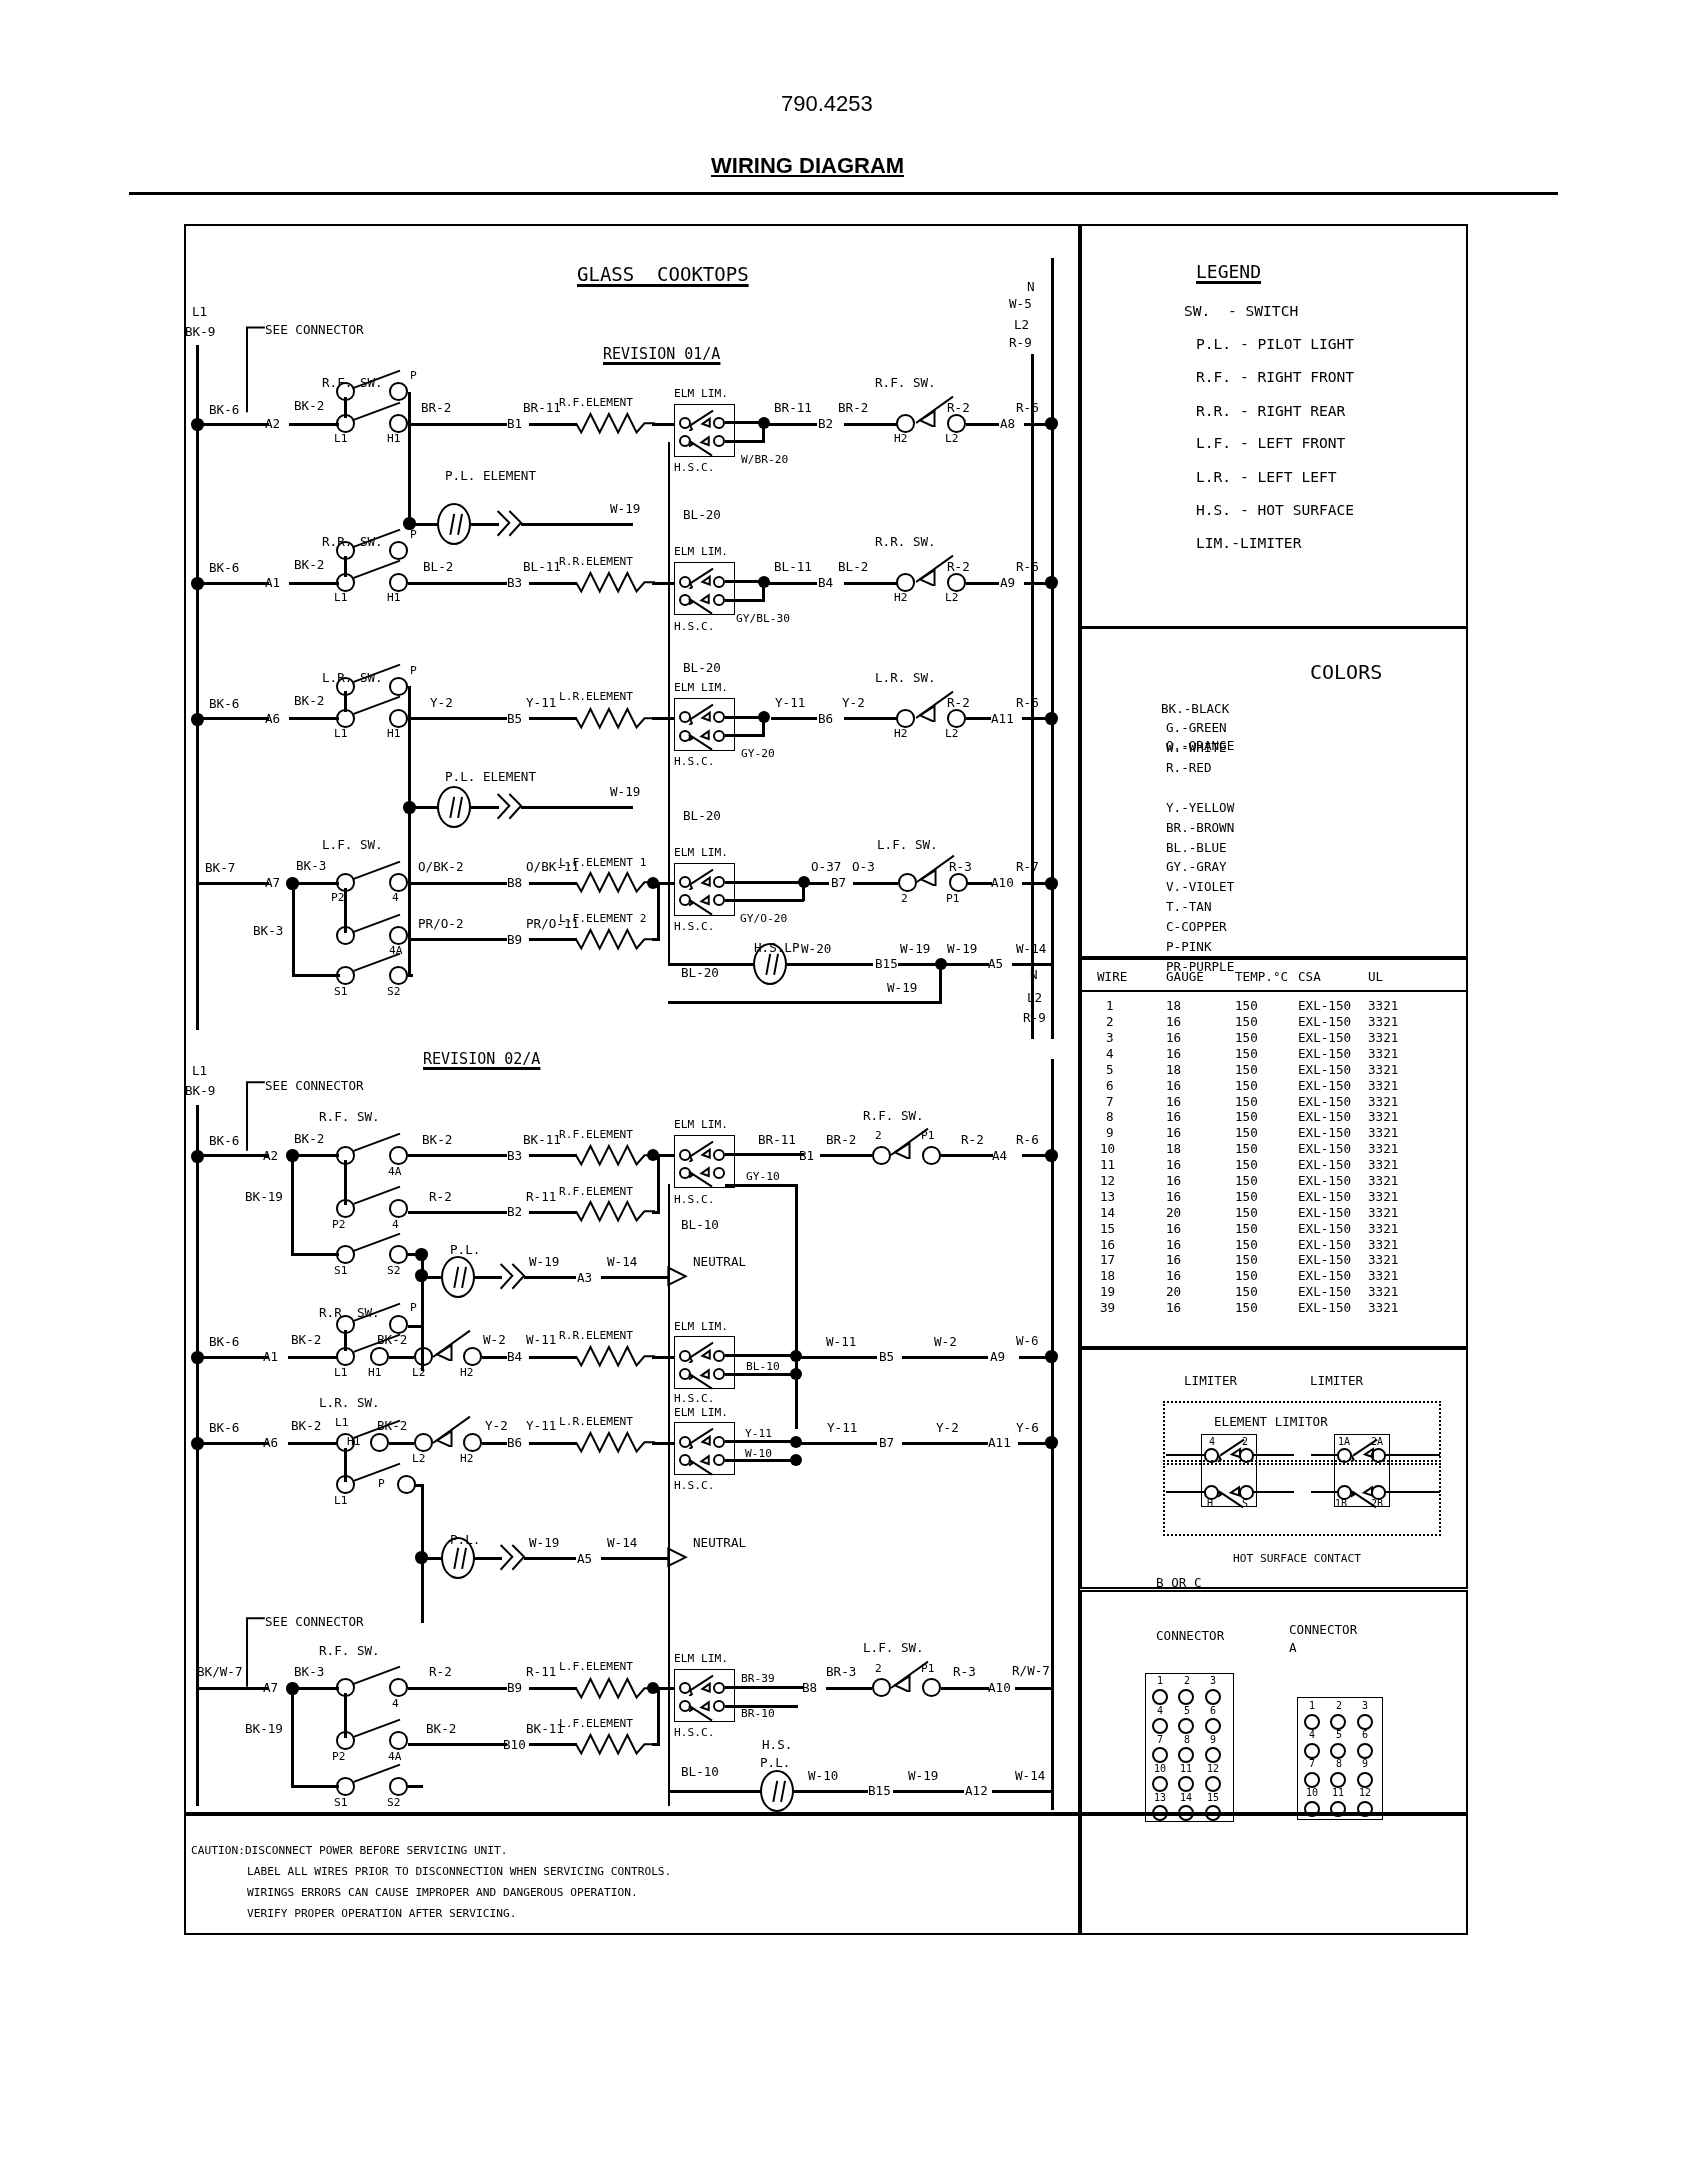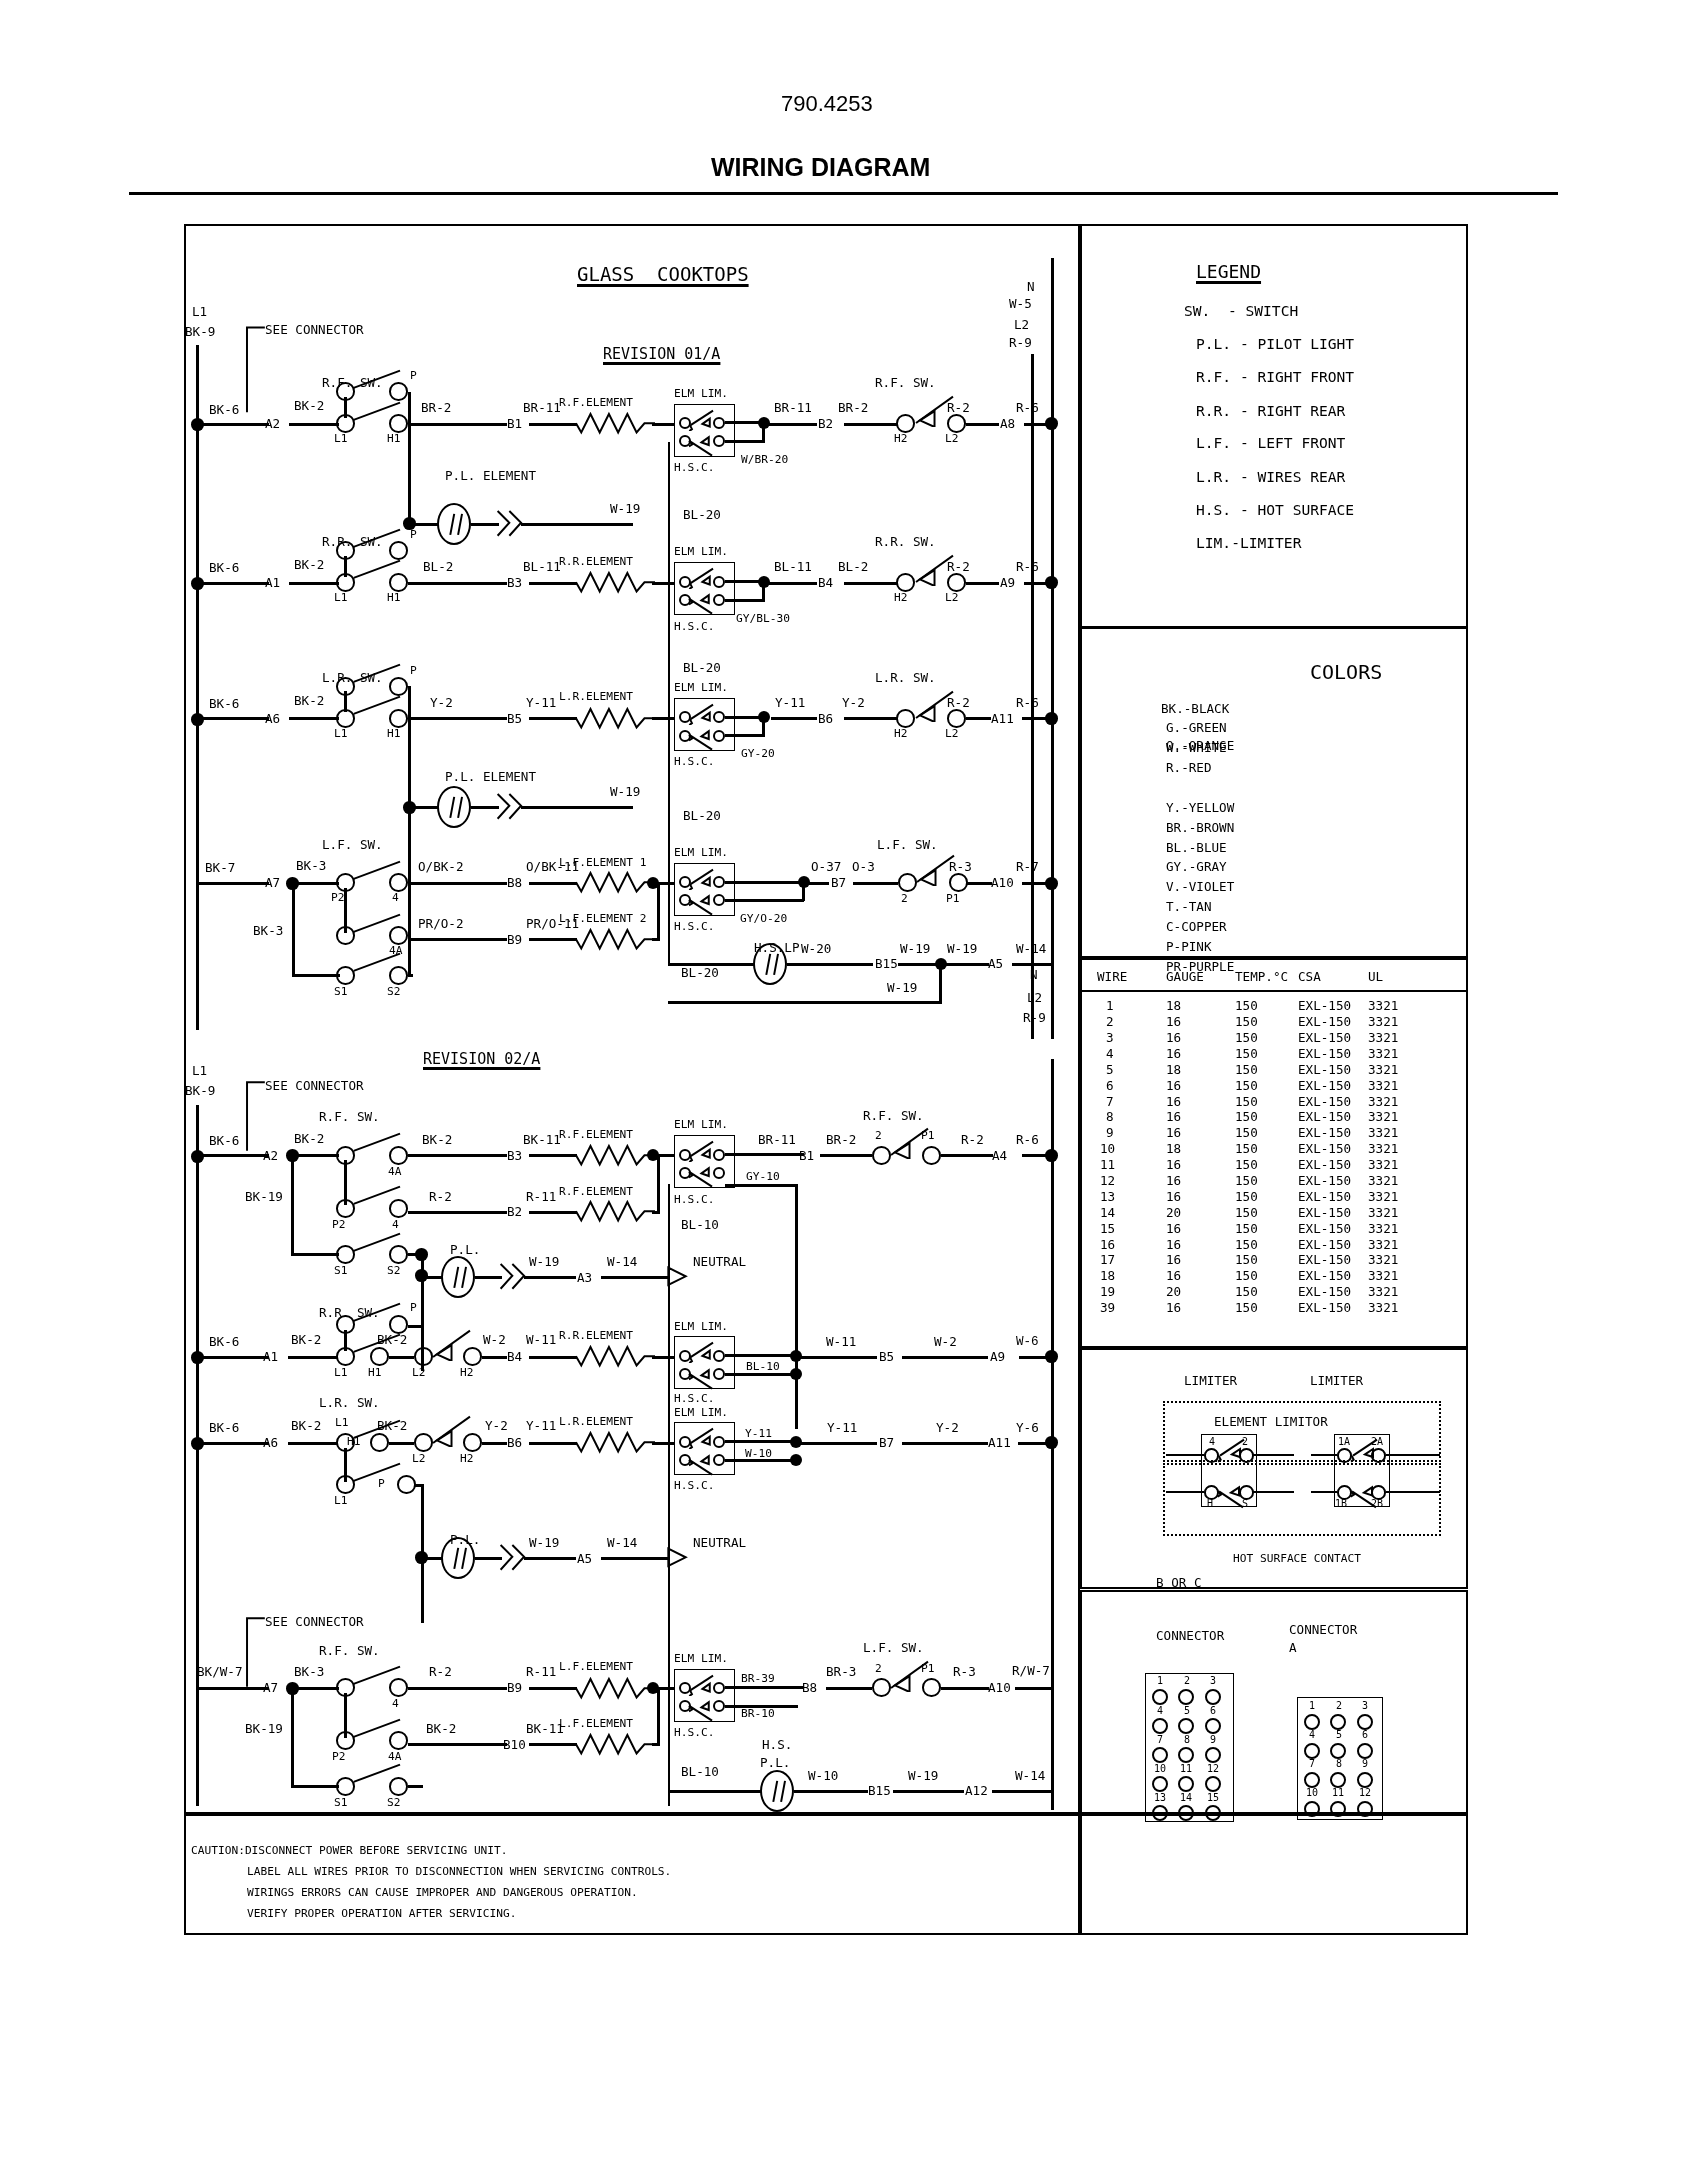--- a/index.html
+++ b/index.html
@@ -14,21 +14,21 @@
   .vr{position:absolute;background:#000;}
   .box{position:absolute;border:2px solid #000;box-sizing:border-box;}
   .boxthin{position:absolute;border:1.3px solid #000;box-sizing:border-box;}
   .dotbox{position:absolute;border:2px dotted #000;box-sizing:border-box;}
   .circ{position:absolute;border:2px solid #000;border-radius:50%;box-sizing:border-box;}
   .dot{position:absolute;background:#000;border-radius:50%;}
   .ul{text-decoration:underline;text-decoration-thickness:2.6px;text-underline-offset:3.3px;}
 
   
   #hdr-num{left:781px;top:93px;font-size:22px;}
-  #hdr-title{left:711px;top:155px;font-size:25px;font-weight:bold;}
+  #hdr-title{left:711px;top:155px;font-size:22px;font-weight:bold;text-decoration:underline;}
   #hdr-rule{left:129px;top:192px;width:1429px;height:3.3px;}
 
   
   #frame-main{left:184px;top:224px;width:896px;height:1590px;}
   #frame-caution{left:184px;top:1814px;width:896px;height:121px;}
   #frame-legend{left:1080px;top:224px;width:388px;height:404px;}
   #frame-colors{left:1080px;top:627px;width:388px;height:331px;}
   #frame-wires{left:1080px;top:958px;width:388px;height:390px;}
   #frame-lim{left:1080px;top:1348px;width:388px;height:241px;}
   #frame-conn{left:1080px;top:1590px;width:388px;height:224px;}
@@ -62,21 +62,21 @@
   <div class="box" id="frame-lim"></div>
   <div class="box" id="frame-conn"></div>
   <div class="box" id="frame-blank"></div>
 
   <div class="t mono sec-title ul" style="left:1196px;top:263px;">LEGEND</div>
   <div class="t mono lg-item" style="left:1184px;top:304px;">SW.  - SWITCH</div>
   <div class="t mono lg-item" style="left:1196px;top:337px;">P.L. - PILOT LIGHT</div>
   <div class="t mono lg-item" style="left:1196px;top:370px;">R.F. - RIGHT FRONT</div>
   <div class="t mono lg-item" style="left:1196px;top:404px;">R.R. - RIGHT REAR</div>
   <div class="t mono lg-item" style="left:1196px;top:436px;">L.F. - LEFT FRONT</div>
-  <div class="t mono lg-item" style="left:1196px;top:470px;">L.R. - WIRES REAR</div>
+  <div class="t mono lg-item" style="left:1196px;top:470px;">L.R. - LEFT LEFT</div>
   <div class="t mono lg-item" style="left:1196px;top:503px;">H.S. - HOT SURFACE</div>
   <div class="t mono lg-item" style="left:1196px;top:536px;">LIM.-LIMITER</div>
 
   <div class="t mono" style="left:1310px;top:662px;font-size:20px;">COLORS</div>
   <div class="t mono col-item" style="left:1161px;top:703px;">BK.-BLACK</div>
   <div class="t mono col-item" style="left:1166px;top:722px;">G.-GREEN</div>
   <div class="t mono col-item" style="left:1166px;top:742px;">W.-WHITE</div>
   <div class="t mono col-item" style="left:1166px;top:762px;">R.-RED</div>
   <div class="t mono col-item" style="left:1166px;top:740px;">O.-ORANGE</div>
   <div class="t mono col-item" style="left:1166px;top:802px;">Y.-YELLOW</div>

